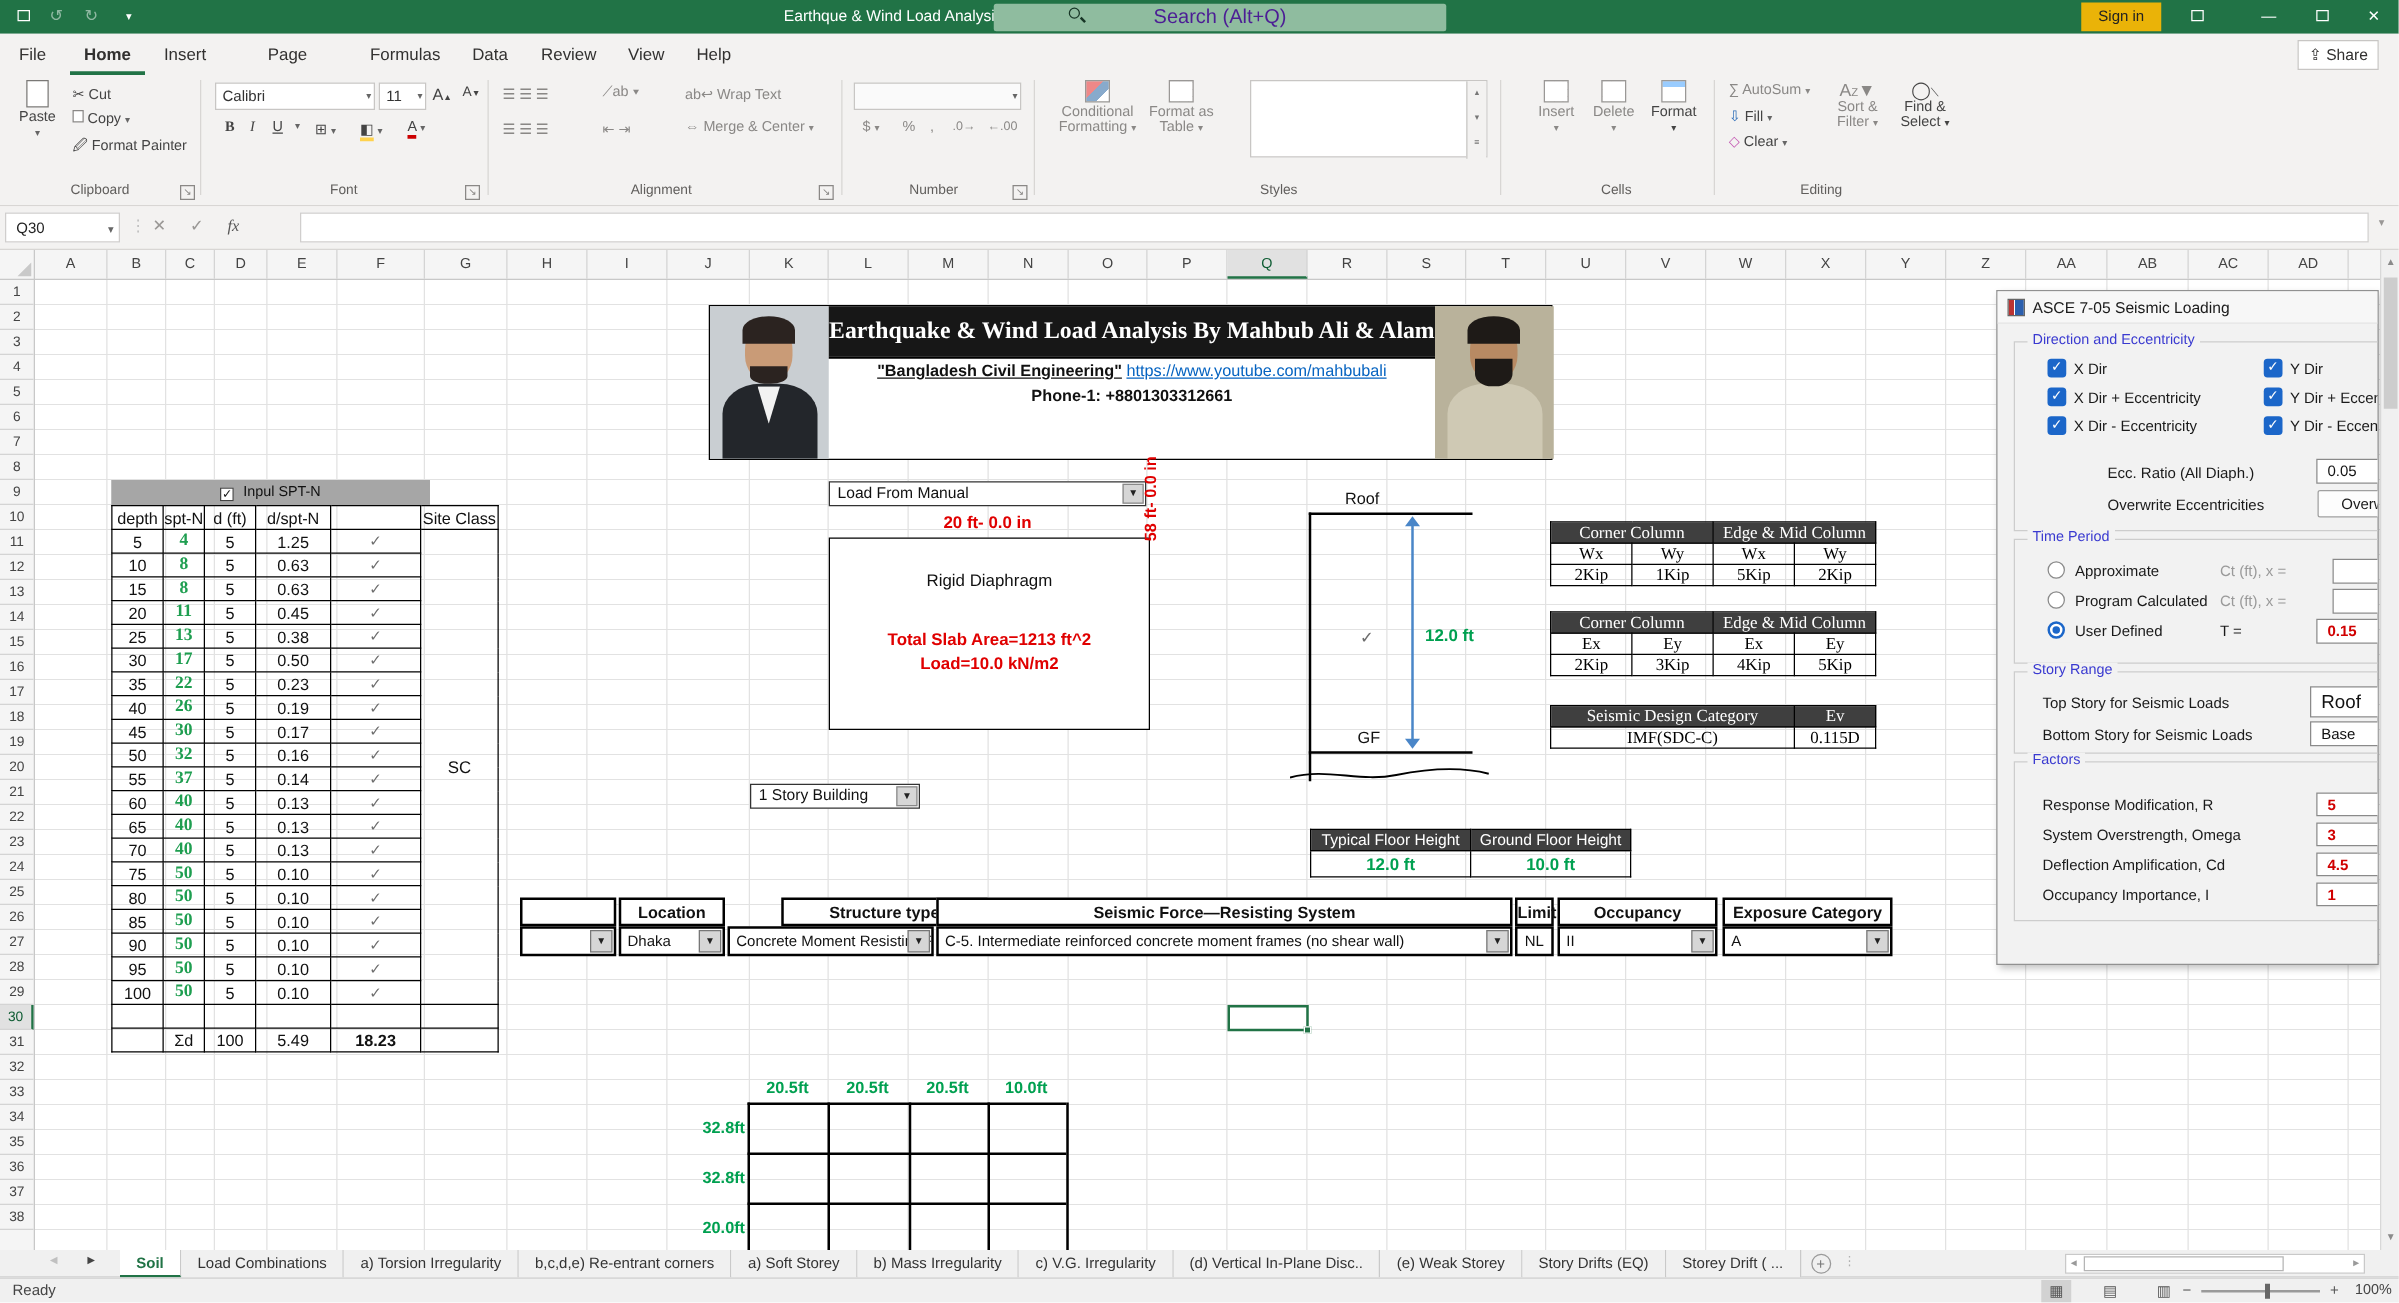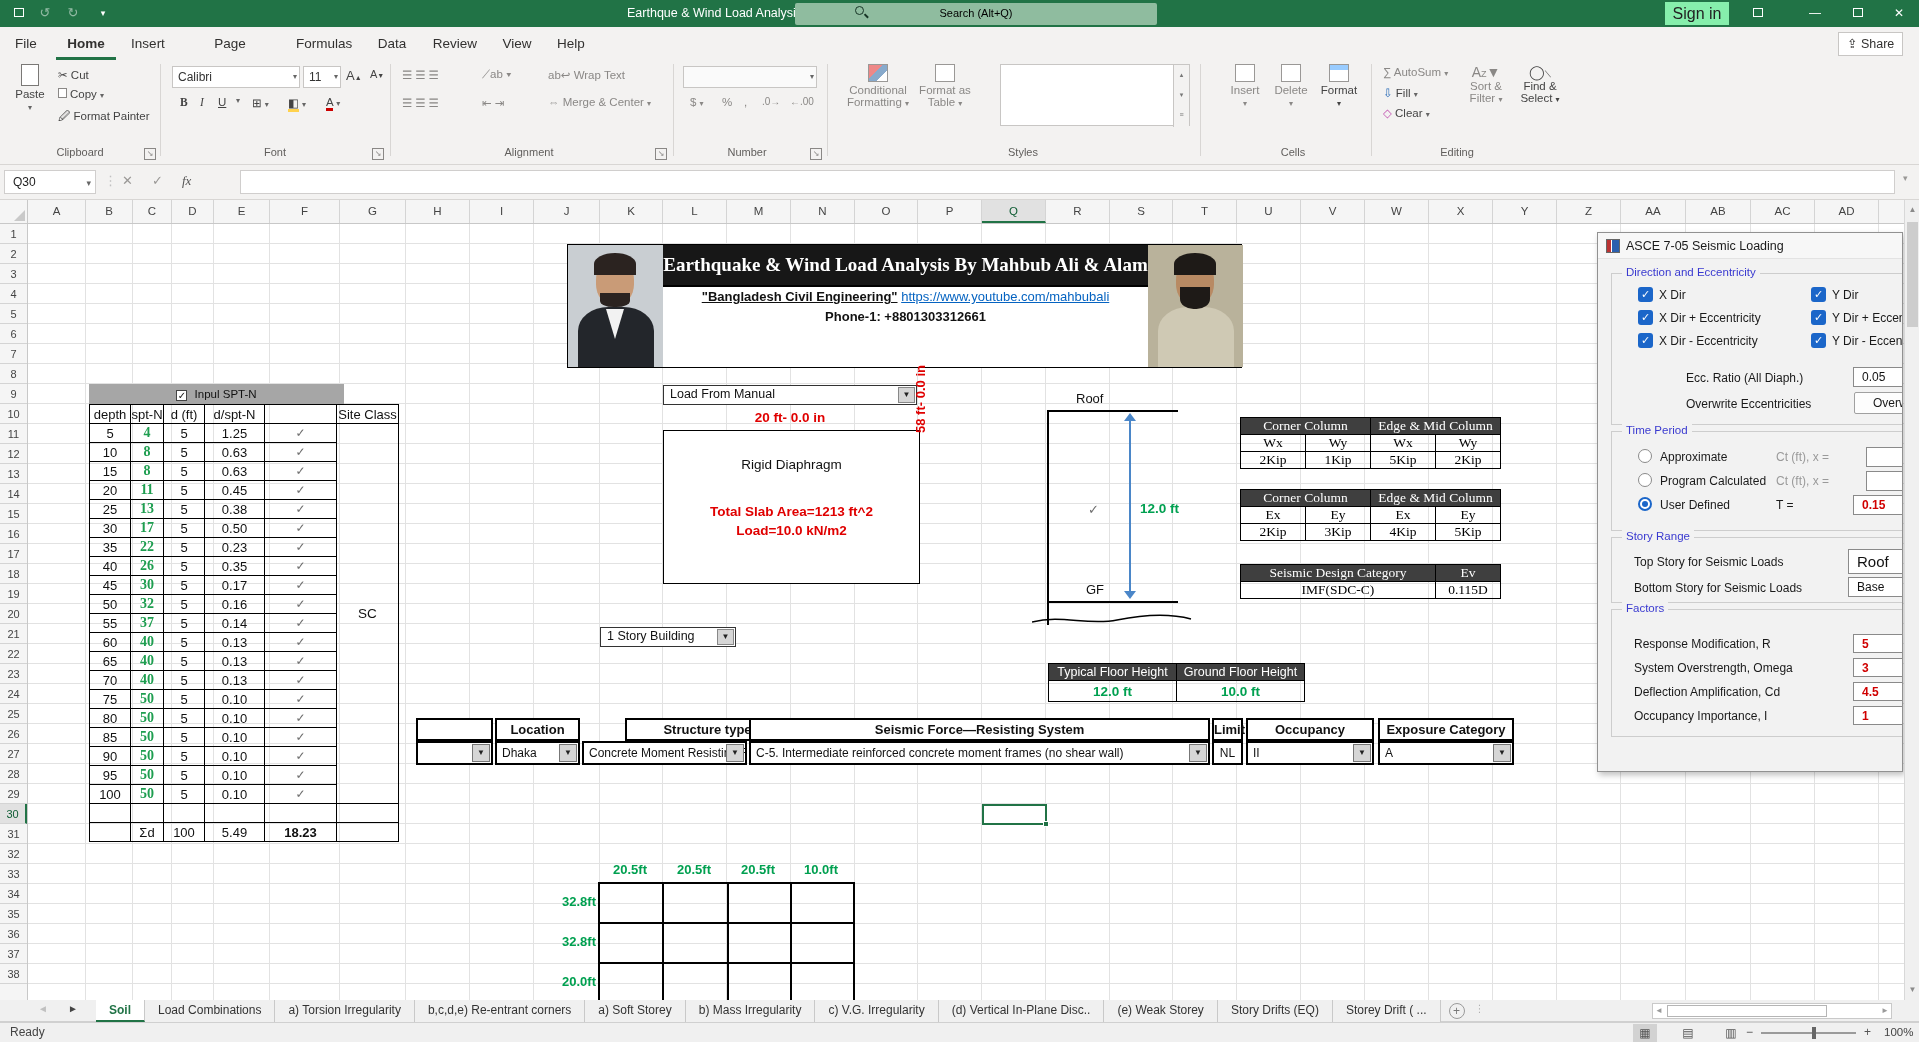--- a/index.html
+++ b/index.html
@@ -8,27 +8,27 @@
   .abs { position:absolute; }
   #stage { position:relative; width:1919px; height:1042px; background:#f3f2f1; }
 
   
   #titlebar { left:0; top:0; width:1919px; height:27px; background:#217346; color:#fff; }
   .qa-ic { position:absolute; top:4px; color:#fff; font-size:13px; line-height:18px; width:22px; text-align:center; }
   .qa-dis { color:rgba(255,255,255,.5); }
   #tb-title { left:420px; top:0; width:660px; height:27px; line-height:27px; text-align:center;
     font-size:12.5px; color:#fff; white-space:nowrap; }
   #tb-search { left:795px; top:3px; width:362px; height:22px; background:#8fbc9f; border-radius:2px;
-    color:#000000; font-size:11px; line-height:21px; text-align:center; }
+    color:#4c1d95; font-size:16px; line-height:21px; text-align:center; }
   #tb-search .mag { position:absolute; left:60px; top:3px; width:9px; height:9px; border:1.5px solid #173526;
     border-radius:50%; }
   #tb-search .mag::after { content:""; position:absolute; left:8px; top:8px; width:5px; height:1.5px;
     background:#173526; transform:rotate(45deg); }
-  #tb-signin { left:1665px; top:2px; width:64px; height:23px; background:#86efac; color:#222;
-    font-size:16px; text-align:center; line-height:23px; }
+  #tb-signin { left:1665px; top:2px; width:64px; height:23px; background:#eab308; color:#222;
+    font-size:12px; text-align:center; line-height:23px; }
   .win-ic { position:absolute; top:0; width:40px; height:27px; color:#fff; text-align:center;
     line-height:27px; font-size:12px; }
   .box-ic { display:inline-block; width:10px; height:9px; border:1.2px solid #fff; }
 
   
   #ribtabs { left:0; top:27px; width:1919px; height:33px; background:#f3f2f1; }
   .rtab { position:absolute; top:0; height:33px; line-height:33px; font-size:13.5px; color:#323130;
     padding:0 4px; }
   .rtab.active { font-weight:bold; border-bottom:3px solid #217346; }
   #share-btn { left:1838px; top:5px; height:24px; padding:0 8px; border:1px solid #c8c6c4; background:#fff;
@@ -531,21 +531,21 @@
             <td>35</td>
             <td class="sptn">22</td>
             <td>5</td>
             <td>0.23</td>
             <td class="chk">✓</td>
           </tr>
           <tr>
             <td>40</td>
             <td class="sptn">26</td>
             <td>5</td>
-            <td>0.35</td>
+            <td>0.19</td>
             <td class="chk">✓</td>
           </tr>
           <tr>
             <td>45</td>
             <td class="sptn">30</td>
             <td>5</td>
             <td>0.17</td>
             <td class="chk">✓</td>
           </tr>
           <tr>

